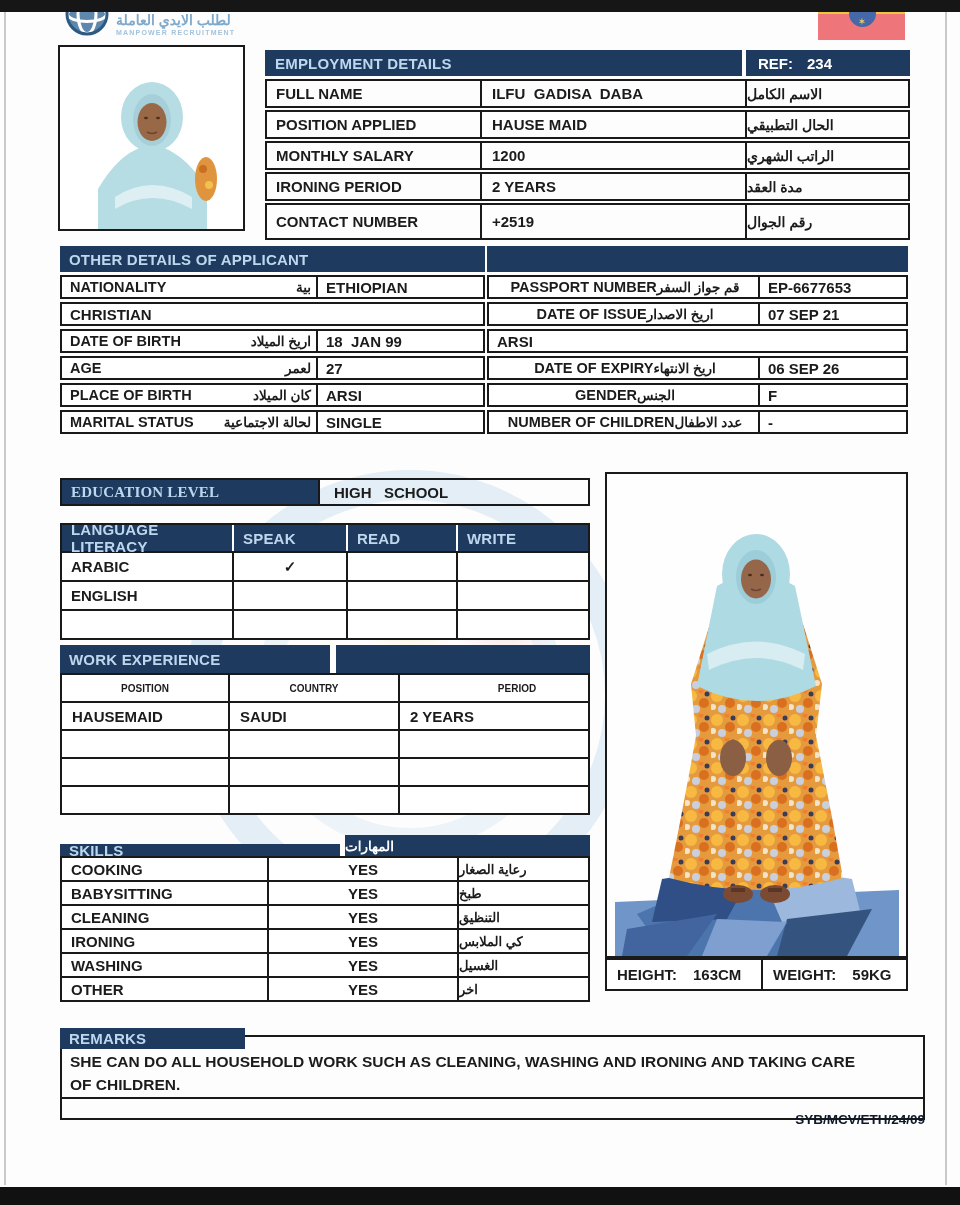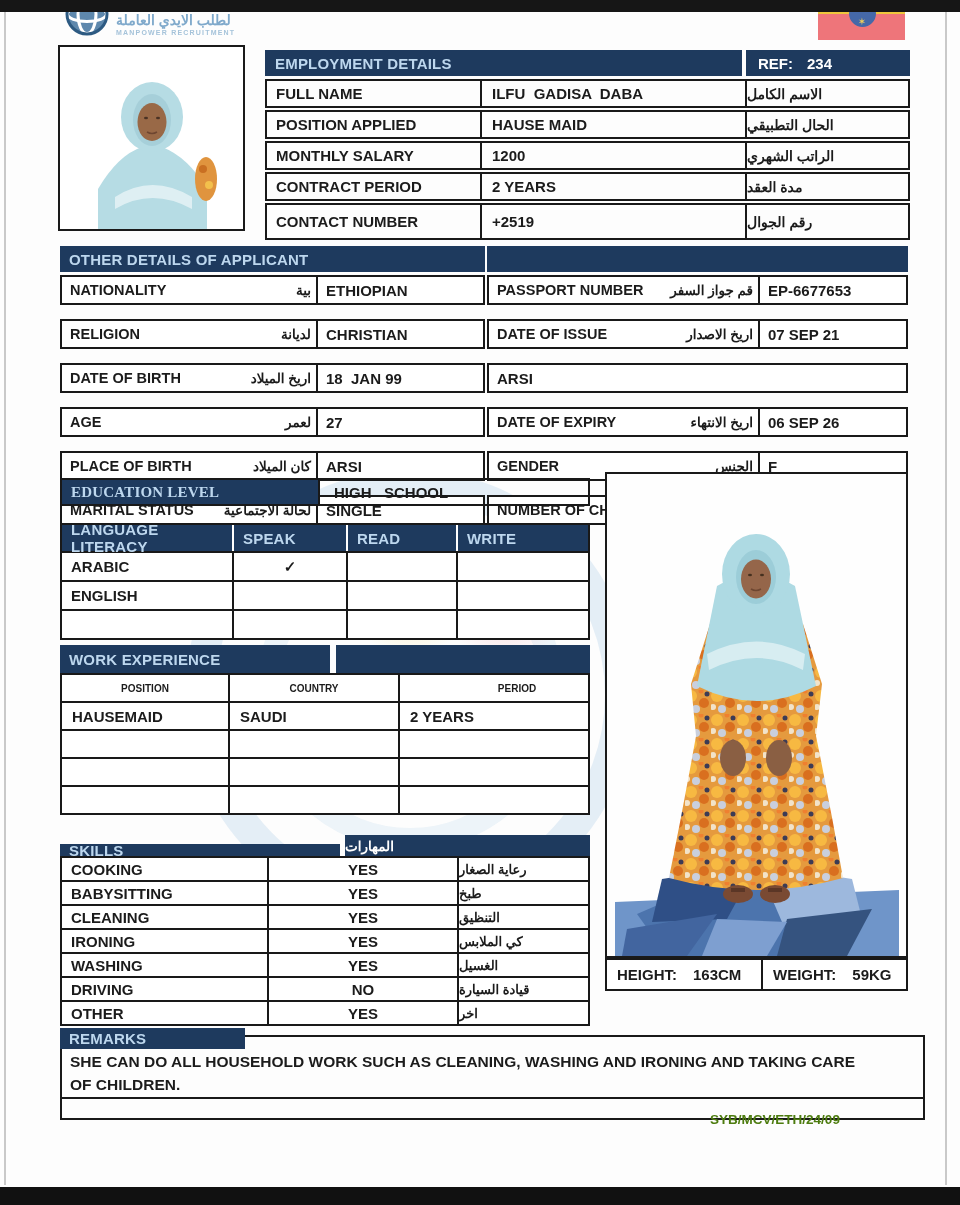--- a/index.html
+++ b/index.html
@@ -55,30 +55,30 @@
   .emp-row .c2 { width:265px; display:flex; align-items:center; padding-left:10px; font-size:15px; border-left:2px solid #191919; }
   .emp-row .c3 { flex:1; display:flex; align-items:center; justify-content:flex-end; padding-right:10px;
                  font-size:14px; direction:rtl; border-left:2px solid #191919; }
 
   
   .od-header { left:60px; top:246px; width:848px; height:26px; display:flex; z-index:1; }
   .od-header .l { width:425px; display:flex; align-items:center; padding-left:9px; }
   .od-header .g { width:2px; }
   .od-header .r { flex:1; }
   .od-col { z-index:1; }
-  .od-row { display:flex; height:30px; margin-bottom:14px; border:2px solid #191919; background:#fff; }
+  .od-row { display:flex; height:24px; margin-bottom:3px; border:2px solid #191919; background:#fff; }
   .od-row .lab { display:flex; align-items:center; justify-content:space-between; padding:0 5px 0 8px;
                  border-right:2px solid #191919; overflow:hidden; }
   .od-row .lab .en { font-size:14.5px; white-space:nowrap; }
   .od-row .lab .ar { font-size:13.5px; direction:rtl; white-space:nowrap; }
   .od-row .val { flex:1; display:flex; align-items:center; padding-left:8px; font-size:15px; }
   .od-left { left:60px; top:275px; width:425px; }
   .od-left .lab { width:256px; }
   .od-right { left:487px; top:275px; width:421px; }
-  .od-right .lab { width:271px; }
+  .od-right .lab { width:271px;justify-content:center; }
 
   
   .edu { left:60px; top:478px; width:530px; height:28px; border:2px solid #191919; display:flex; z-index:1; }
   .edu .dark { width:256px; height:100%; display:flex; align-items:center; padding-left:9px;font-family:Liberation Serif, serif; }
   .edu .val { flex:1; display:flex; align-items:center; padding-left:14px; font-size:15px; border-left:2px solid #191919; }
 
   
   .lang { left:60px; top:523px; width:530px; border:2px solid #191919; z-index:1; }
   .lang .hrow { display:flex; height:26px; }
   .lang .hrow .hc { display:flex; align-items:center; padding-left:9px; }
@@ -122,21 +122,21 @@
   .hw-cell { border:2px solid #191919; background:#fff; display:flex; align-items:center; padding-left:10px; gap:16px; font-size:15px; }
   .hw-h { width:158px; }
   .hw-w { flex:1; margin-left:-2px; }
 
   
   .rm-box { left:60px; top:1035px; width:865px; height:85px; border:2px solid #191919; background:transparent; z-index:1; }
   .rm-divider { position:absolute; left:0; right:0; top:60px; border-top:2px solid #191919; }
   .rm-label { left:60px; top:1028px; width:185px; height:21px; display:flex; align-items:center; padding-left:9px; z-index:2; }
   .rm-text { position:absolute; left:8px; top:13px; width:790px; font-size:15.5px; line-height:1.5; }
 
-  .footer-code { left:625px; top:1112px; width:300px; text-align:center; color:#4d7c0f; font-size:13.5px; z-index:1; }
+  .footer-code { left:625px; top:1112px; width:300px; text-align:right; color:#0f172a; font-size:13.5px; z-index:1; }
 </style>
 </head>
 <body>
 
 <div id="page">
 
   <div class="abs wm wm-ring"></div>
   <div class="abs wm wm-ring2"></div>
   <div class="abs wm wm-yellow"></div>
   <div class="abs wm wm-pink"></div>
@@ -197,21 +197,21 @@
         <div class="c3">الحال التطبيقي</div>
       </div>
 
       <div class="emp-row">
         <div class="c1">MONTHLY SALARY</div>
         <div class="c2 pre">1200</div>
         <div class="c3">الراتب الشهري</div>
       </div>
 
       <div class="emp-row">
-        <div class="c1">CONTRACT PERIOD</div>
+        <div class="c1">IRONING PERIOD</div>
         <div class="c2 pre">2 YEARS</div>
         <div class="c3">مدة العقد</div>
       </div>
 
       <div class="emp-row">
         <div class="c1">CONTACT NUMBER</div>
         <div class="c2 pre">+2519</div>
         <div class="c3">رقم الجوال</div>
       </div>
     </div>
@@ -225,24 +225,20 @@
 
       <div class="od-row">
         <div class="lab">
           <span class="en">NATIONALITY</span>
           <span class="ar">بية</span>
         </div>
         <div class="val pre">ETHIOPIAN</div>
       </div>
 
       <div class="od-row">
-        <div class="lab">
-          <span class="en">RELIGION</span>
-          <span class="ar">لديانة</span>
-        </div>
         <div class="val pre">CHRISTIAN</div>
       </div>
 
       <div class="od-row">
         <div class="lab">
           <span class="en">DATE OF BIRTH</span>
           <span class="ar">اريخ الميلاد</span>
         </div>
         <div class="val pre">18  JAN 99</div>
       </div>
@@ -424,25 +420,20 @@
         <div class="c2">YES</div>
         <div class="c3">كي الملابس</div>
       </div>
 
       <div class="sk-row">
         <div class="c1">WASHING</div>
         <div class="c2">YES</div>
         <div class="c3">الغسيل</div>
       </div>
 
-      <div class="sk-row">
-        <div class="c1">DRIVING</div>
-        <div class="c2">NO</div>
-        <div class="c3">قيادة السيارة</div>
-      </div>
 
       <div class="sk-row">
         <div class="c1">OTHER</div>
         <div class="c2">YES</div>
         <div class="c3">اخر</div>
       </div>
     </div>
 
   <div class="abs photo-frame">
     <svg width="299" height="482" viewBox="0 0 299 482">

